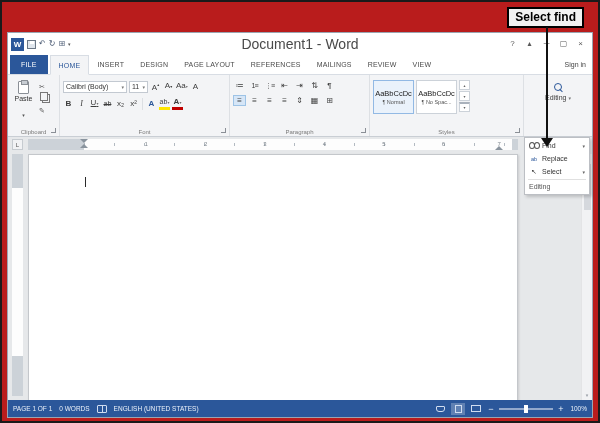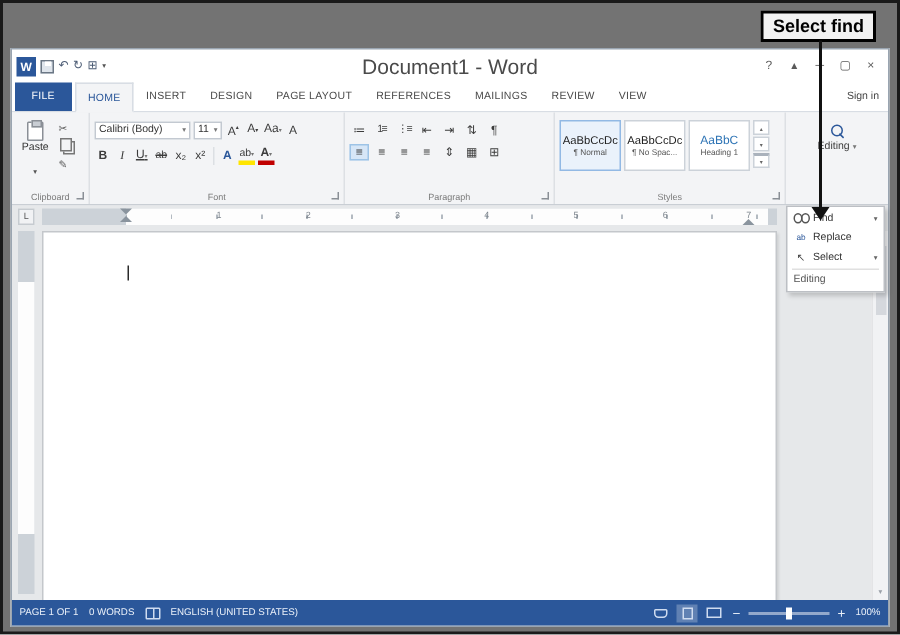--- a/index.html
+++ b/index.html
@@ -1,17 +1,17 @@
 <!DOCTYPE html>
 <html><head>
 <meta charset="utf-8">
 <style>
   *{box-sizing:border-box;margin:0;padding:0}
   body{font-family:"Liberation Sans","DejaVu Sans",sans-serif;background:#fff}
-  .shot{position:relative;width:600px;height:423px;background:#737373;border:2px solid #1a1a1a;overflow:hidden}
+  .shot{position:relative;width:600px;height:423px;background:#b91c1c;border:2px solid #1a1a1a;overflow:hidden}
 
   
   .ann-label{position:absolute;top:5px;right:14px;z-index:70;border:2px solid #000;background:#f2f2f2;color:#000;font-weight:bold;font-size:12px;line-height:1.25;padding:1px 6px}
   .ann-line{position:absolute;z-index:70;left:544px;top:25px;width:2px;height:111px;background:#111}
   .ann-head{position:absolute;z-index:70;left:539px;top:136px;width:0;height:0;border-left:6px solid transparent;border-right:6px solid transparent;border-top:9px solid #111}
 
   
   .window{position:absolute;left:5px;right:5px;top:30px;bottom:3px;background:#fff;border:1px solid #9aa5b1;display:flex;flex-direction:column}
 
   
@@ -271,24 +271,20 @@
 
       <div class="group g-styles">
         <div class="style-card active">
           <span class="sprev">AaBbCcDc</span>
           <span class="sname">¶ Normal</span>
         </div>
         <div class="style-card">
           <span class="sprev">AaBbCcDc</span>
           <span class="sname">¶ No Spac...</span>
         </div>
-        <div class="style-card heading">
-          <span class="sprev">AaBbC</span>
-          <span class="sname">Heading 1</span>
-        </div>
         <div class="styles-scroll">
           <span class="ssb">▴</span>
           <span class="ssb">▾</span>
           <span class="ssb more">▾</span>
         </div>
         <span class="group-label">Styles</span>
         <span class="launcher"></span>
       </div>
 
       <div class="group g-edit">

